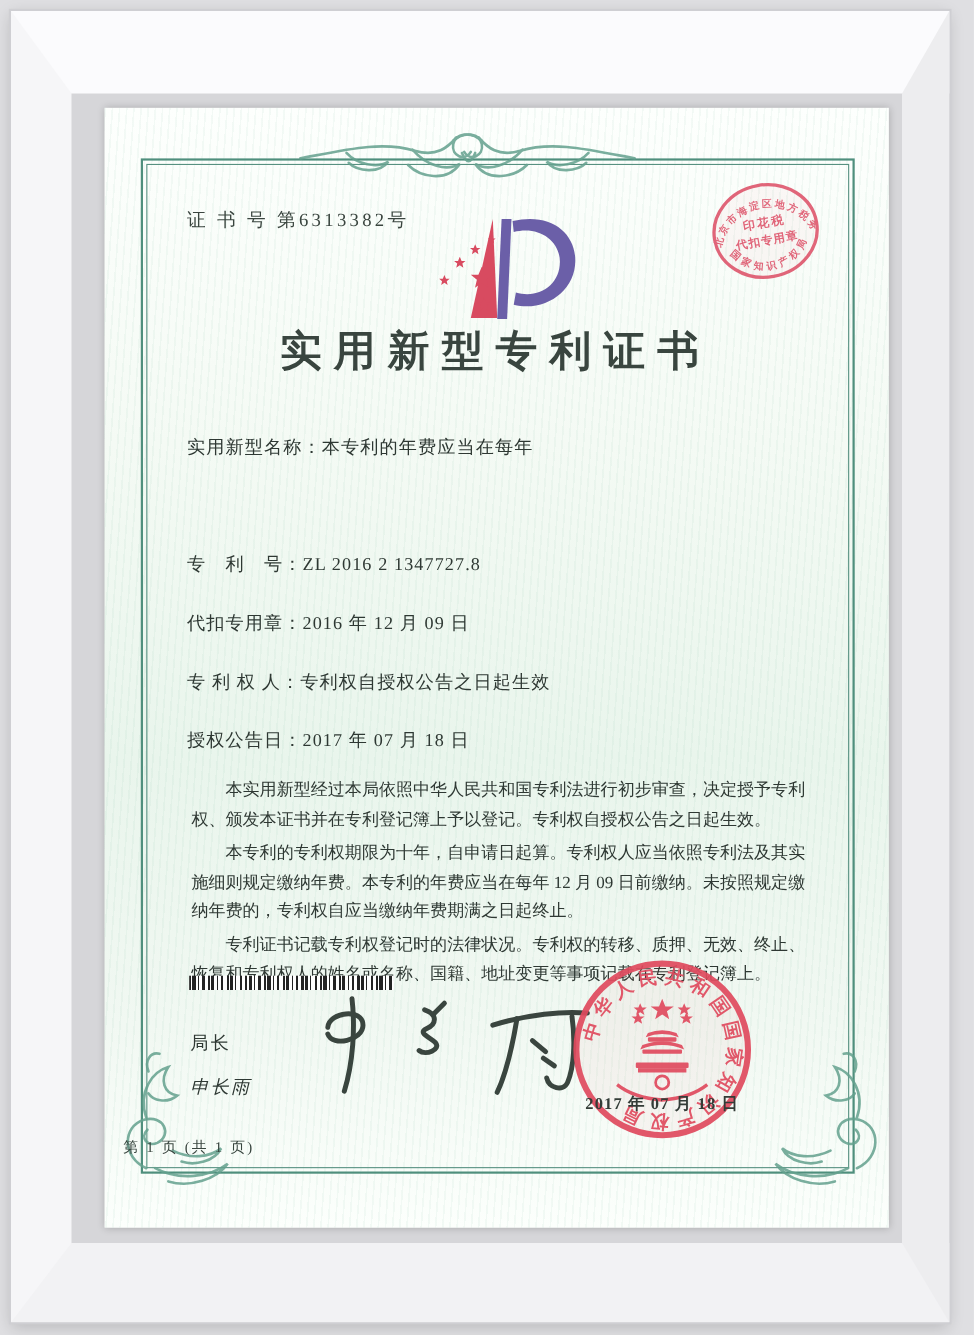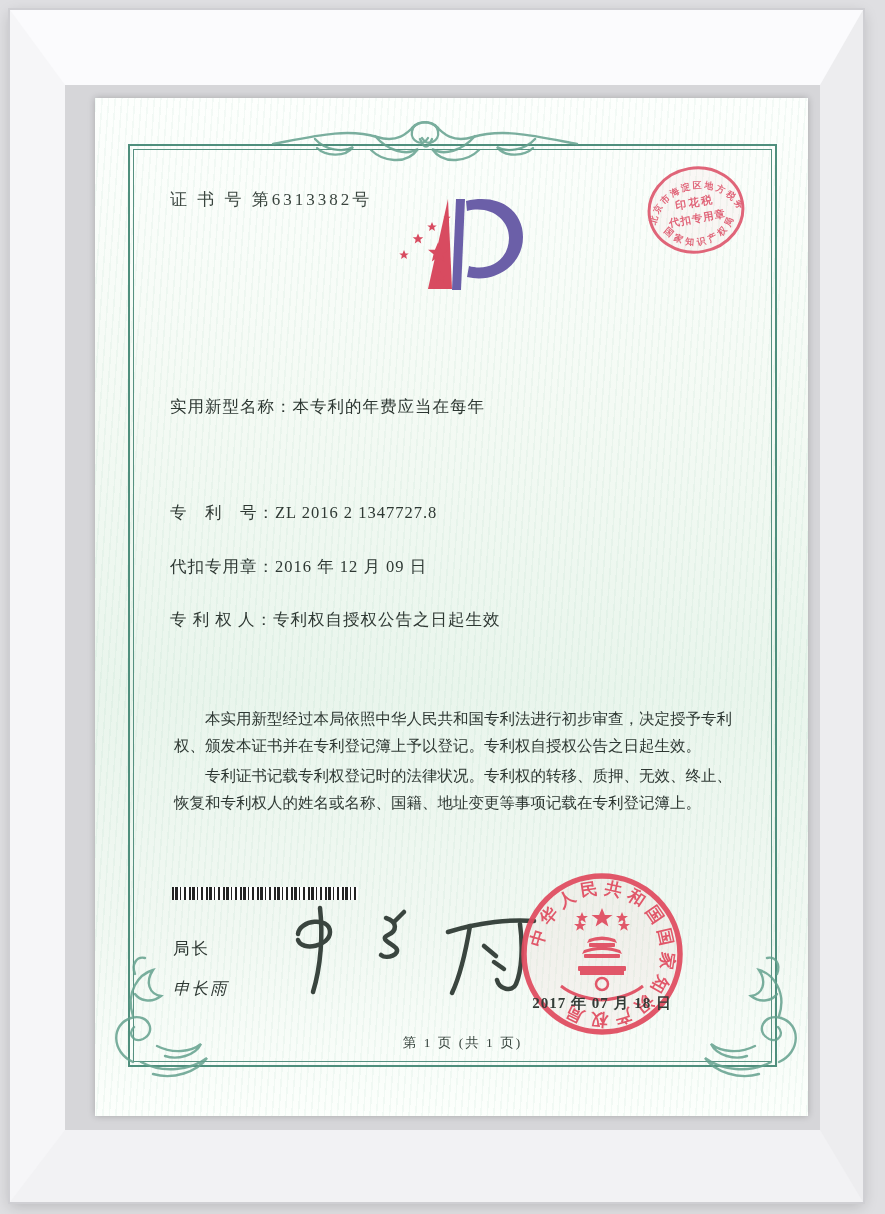--- a/index.html
+++ b/index.html
@@ -30,21 +30,21 @@
     text-align:justify;color:#2e3833;}
   .paras p{margin:4px;text-indent:2em;}
   .barcode{left:77px;top:789px;width:186px;height:13px;
     background:repeating-linear-gradient(90deg,#232323 0 2px,#fff 2px 3px,#232323 3px 6px,#fff 6px 8px,#232323 8px 9px,#fff 9px 12px,#232323 12px 14px,#fff 14px 17px);}
   .officer-title{left:78px;top:840px;font-size:16.5px;letter-spacing:2px;}
   .officer-name{left:78px;top:880px;font-size:16.5px;letter-spacing:2px;font-style:italic;}
   .signature{position:absolute;left:175px;top:798px;}
   .seal{position:absolute;left:421px;top:768px;opacity:.92;}
   .seal-date{left:421px;top:896px;width:172px;text-align:center;font-size:15px;font-weight:bold;
     letter-spacing:1px;color:#333c37;z-index:6;}
-  .footer{left:45px;top:936px;width:645px;text-align:center;font-size:13.5px;letter-spacing:2px;color:#39453f;}
+  .footer{left:17px;top:936px;width:645px;text-align:left;font-size:13.5px;letter-spacing:2px;color:#39453f;}
   .logo{position:absolute;left:295px;top:95px;}
   .tax-stamp{position:absolute;left:536px;top:52px;transform:rotate(-10deg);opacity:.88;}
   .flourish{position:absolute;pointer-events:none;}
   .fl-top{left:160px;top:8px;}
   .fl-bl{left:4px;top:852px;}
   .fl-br{left:558px;top:852px;transform:scaleX(-1);}
 </style>
 </head>
 <body>
 
@@ -112,28 +112,31 @@
         <text font-size="9" fill="#dd5168" letter-spacing="2.2" font-weight="bold">
           <textPath href="#arcTop" startOffset="2">北京市海淀区地方税务局</textPath>
         </text>
         <text font-size="9" fill="#dd5168" letter-spacing="3.5" font-weight="bold">
           <textPath href="#arcBot" startOffset="10">国家知识产权局</textPath>
         </text>
         <text x="65" y="56" text-anchor="middle" font-size="11" font-weight="bold" fill="#dd5168" letter-spacing="2">印花税</text>
         <text x="65" y="72" text-anchor="middle" font-size="10.5" font-weight="bold" fill="#dd5168" letter-spacing="1">代扣专用章</text>
       </svg>
 
+      <div class="txt title">实用新型专利证书</div>
 
       <div class="txt field" style="top:298px"><span class="lab">实用新型名称：</span><span>本专利的年费应当在每年</span></div>
       <div class="txt field" style="top:404px"><span class="lab">专　利　号：</span><span>ZL 2016 2 1347727.8</span></div>
       <div class="txt field" style="top:458px"><span class="lab">代扣专用章：</span><span>2016 年 12 月 09 日</span></div>
       <div class="txt field" style="top:511px"><span class="lab">专 利 权 人：</span><span>专利权自授权公告之日起生效</span></div>
+      <div class="txt field" style="top:564px"><span class="lab">授权公告日：</span><span>2017 年 07 月 18 日</span></div>
 
       <div class="txt paras">
         <p>本实用新型经过本局依照中华人民共和国专利法进行初步审查，决定授予专利权、颁发本证书并在专利登记簿上予以登记。专利权自授权公告之日起生效。</p>
+        <p>本专利的专利权期限为十年，自申请日起算。专利权人应当依照专利法及其实施细则规定缴纳年费。本专利的年费应当在每年 12 月 09 日前缴纳。未按照规定缴纳年费的，专利权自应当缴纳年费期满之日起终止。</p>
         <p>专利证书记载专利权登记时的法律状况。专利权的转移、质押、无效、终止、恢复和专利权人的姓名或名称、国籍、地址变更等事项记载在专利登记簿上。</p>
       </div>
 
       <div class="txt barcode"></div>
 
       <div class="txt officer-title">局长</div>
       <div class="txt officer-name">申长雨</div>
 
       <svg class="signature" width="300" height="104" viewBox="0 0 300 104" fill="none" stroke="#3a453f" stroke-width="4.5" stroke-linecap="round">
         <path d="M50,12 C53,38 51,70 43,96"></path>

